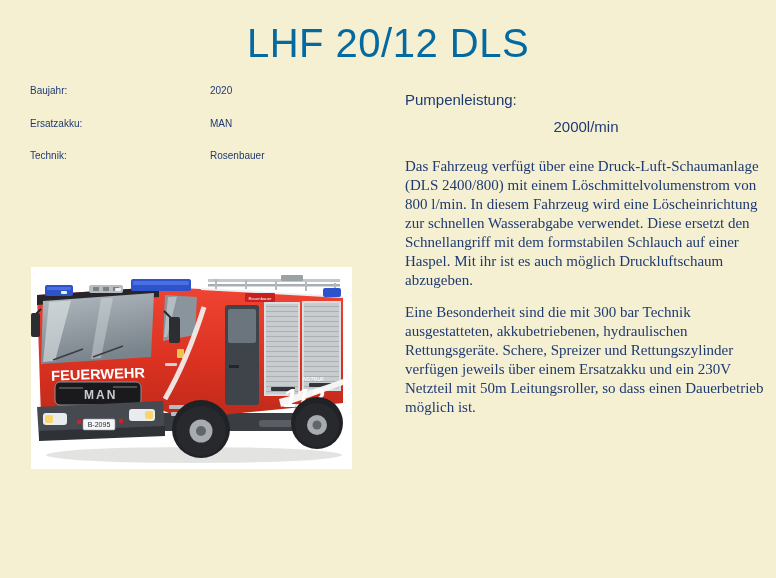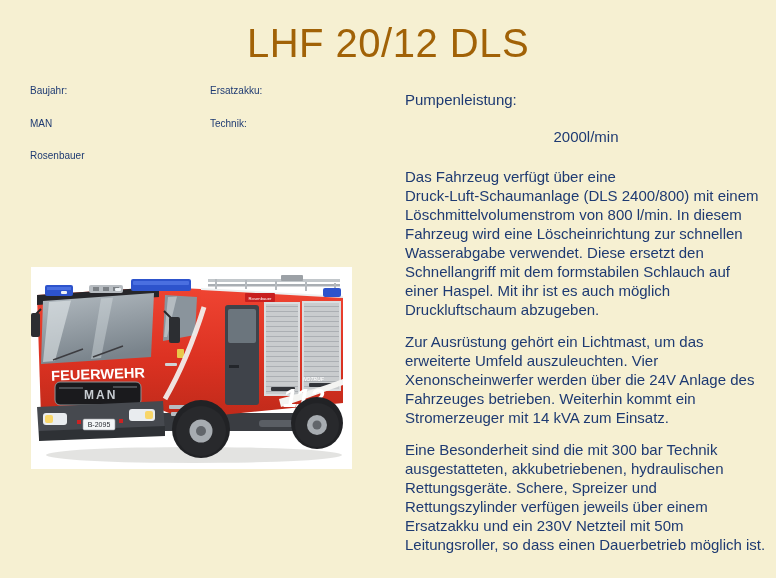--- a/index.html
+++ b/index.html
@@ -7,48 +7,49 @@
   body {
     position:relative;
     background:#f6f0d2;
     font-family:"Liberation Sans", sans-serif;
     color:#1e3a72;
     overflow:hidden;
   }
   .page-title {
     position:absolute; top:20px; left:0; width:776px;
     text-align:center; font-size:40px; line-height:46px;
-    font-weight:400; letter-spacing:.5px; color:#a16207;
+    font-weight:400; letter-spacing:.5px; color:#0369a1;
   }
   .specs {
     position:absolute; left:30px; top:82px;
     display:grid; grid-template-columns:180px auto;
     grid-auto-rows:32.5px; font-size:10px; line-height:17px;
   }
   .photo {
     position:absolute; left:31px; top:267px;
     width:321px; height:202px; background:#ffffff;
   }
   .photo svg { display:block; width:321px; height:202px; }
   .rightcol {
     position:absolute; left:405px; top:90px; width:362px;
     font-size:15px; line-height:19px;
   }
   .pump-label { text-align:left; }
-  .pump-value { text-align:center; margin-top:18px; }
-  .desc { margin-top:21px; }
+  .pump-value { text-align:center; margin-top:8px; }
+  .desc { margin-top:21px;font-family:Liberation Serif, serif; }
   .desc p { margin:0 0 13px 0; }
 </style>
 </head>
 <body>
 
 <h1 class="page-title">LHF 20/12 DLS</h1>
 
 <div class="specs">
   <span>Baujahr:</span>
+  <span>2020</span>
   <span>Ersatzakku:</span>
   <span>MAN</span>
   <span>Technik:</span>
   <span>Rosenbauer</span>
 </div>
 
 <div class="photo">
   <svg viewBox="0 0 321 202" xmlns="http://www.w3.org/2000/svg" role="img">
     <defs>
       <linearGradient id="redg" x1="0" y1="0" x2="0" y2="1">
@@ -193,16 +194,15 @@
       <rect x="138" y="50" width="11" height="26" rx="2" fill="#2c2e32"></rect>
     </g>
   </svg>
 </div>
 
 <div class="rightcol">
   <div class="pump-label">Pumpenleistung:</div>
   <div class="pump-value">2000l/min</div>
   <div class="desc">
     <p>Das Fahrzeug verfügt über eine Druck‑Luft‑Schaumanlage (DLS 2400/800) mit einem Löschmittelvolumenstrom von 800 l/min. In diesem Fahrzeug wird eine Löscheinrichtung zur schnellen Wasserabgabe verwendet. Diese ersetzt den Schnellangriff mit dem formstabilen Schlauch auf einer Haspel. Mit ihr ist es auch möglich Druckluftschaum abzugeben.</p>
-    <p>Zur Ausrüstung gehört ein Lichtmast, um das erweiterte Umfeld auszuleuchten. Vier Xenonscheinwerfer werden über die 24V Anlage des Fahrzeuges betrieben. Weiterhin kommt ein Stromerzeuger mit 14 kVA zum Einsatz.</p>
     <p>Eine Besonderheit sind die mit 300 bar Technik ausgestatteten, akkubetriebenen, hydraulischen Rettungsgeräte. Schere, Spreizer und Rettungszylinder verfügen jeweils über einem Ersatzakku und ein 230V Netzteil mit 50m Leitungsroller, so dass einen Dauerbetrieb möglich ist.</p>
   </div>
 </div>
 
 </body></html>

